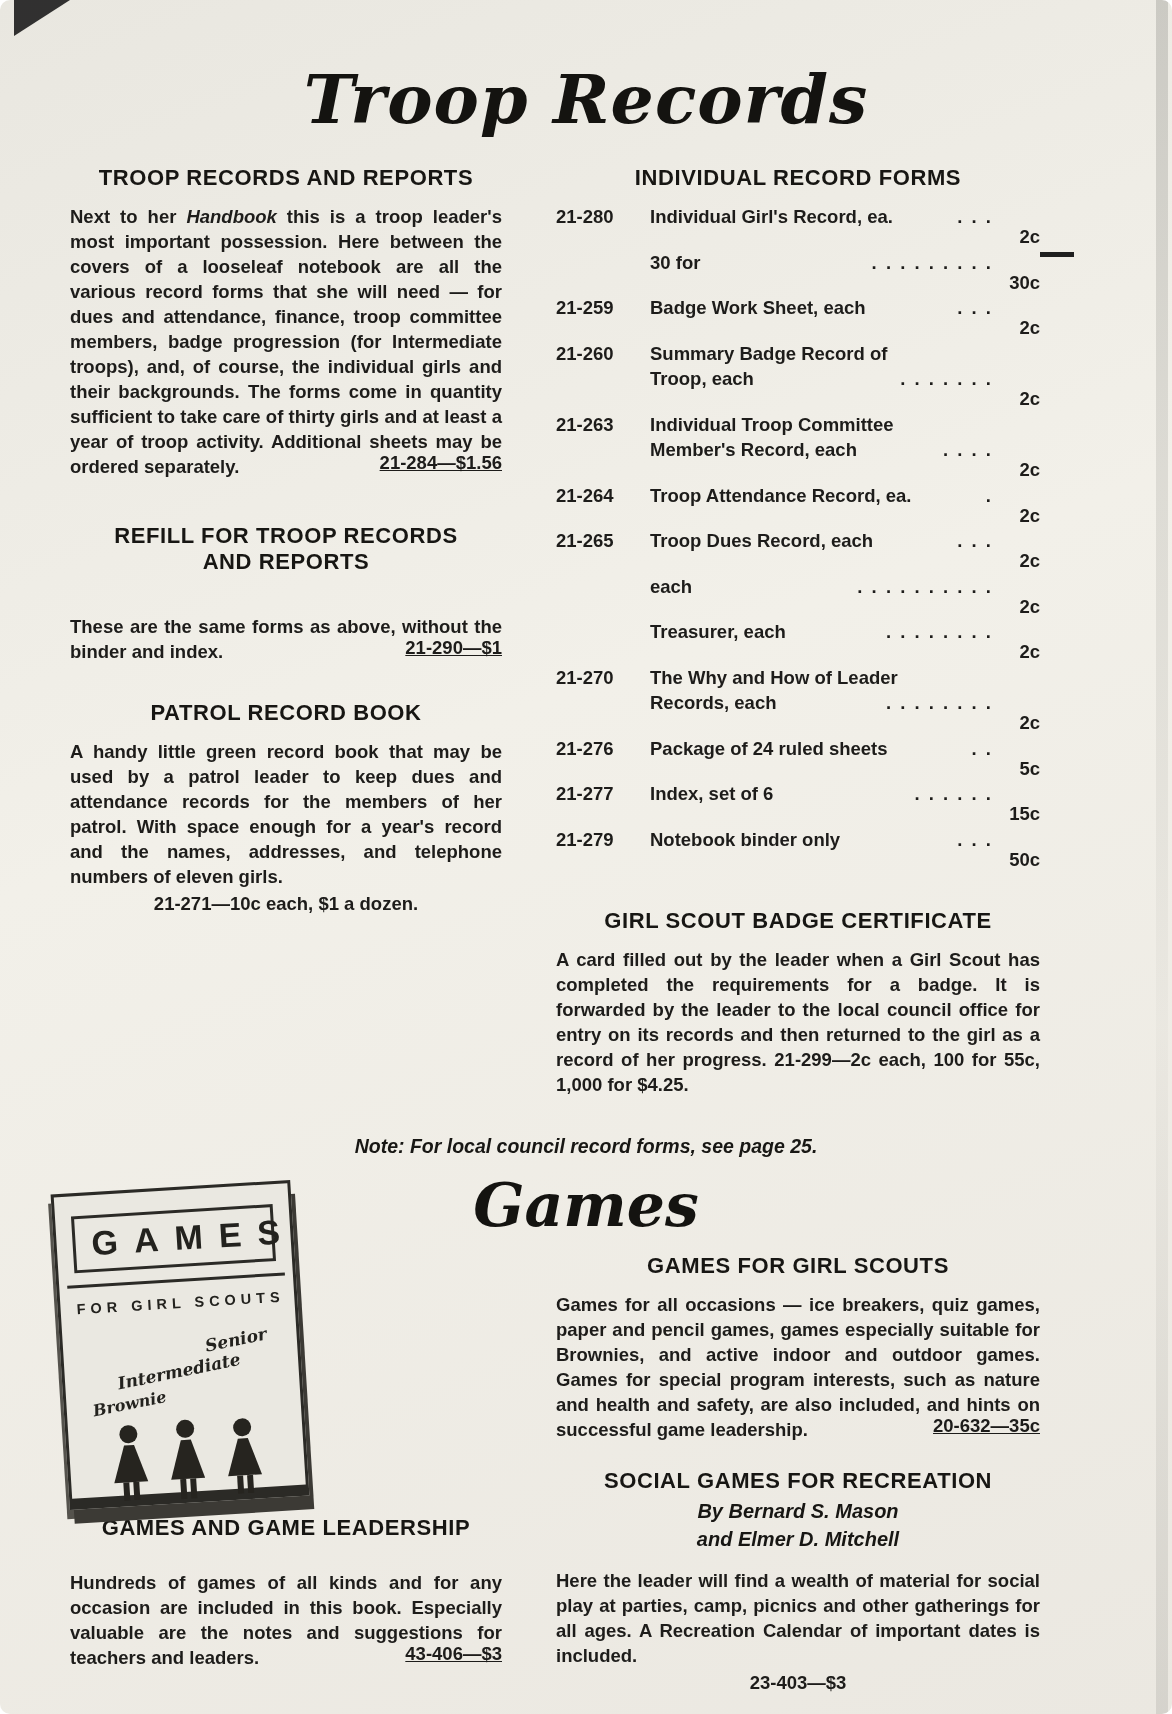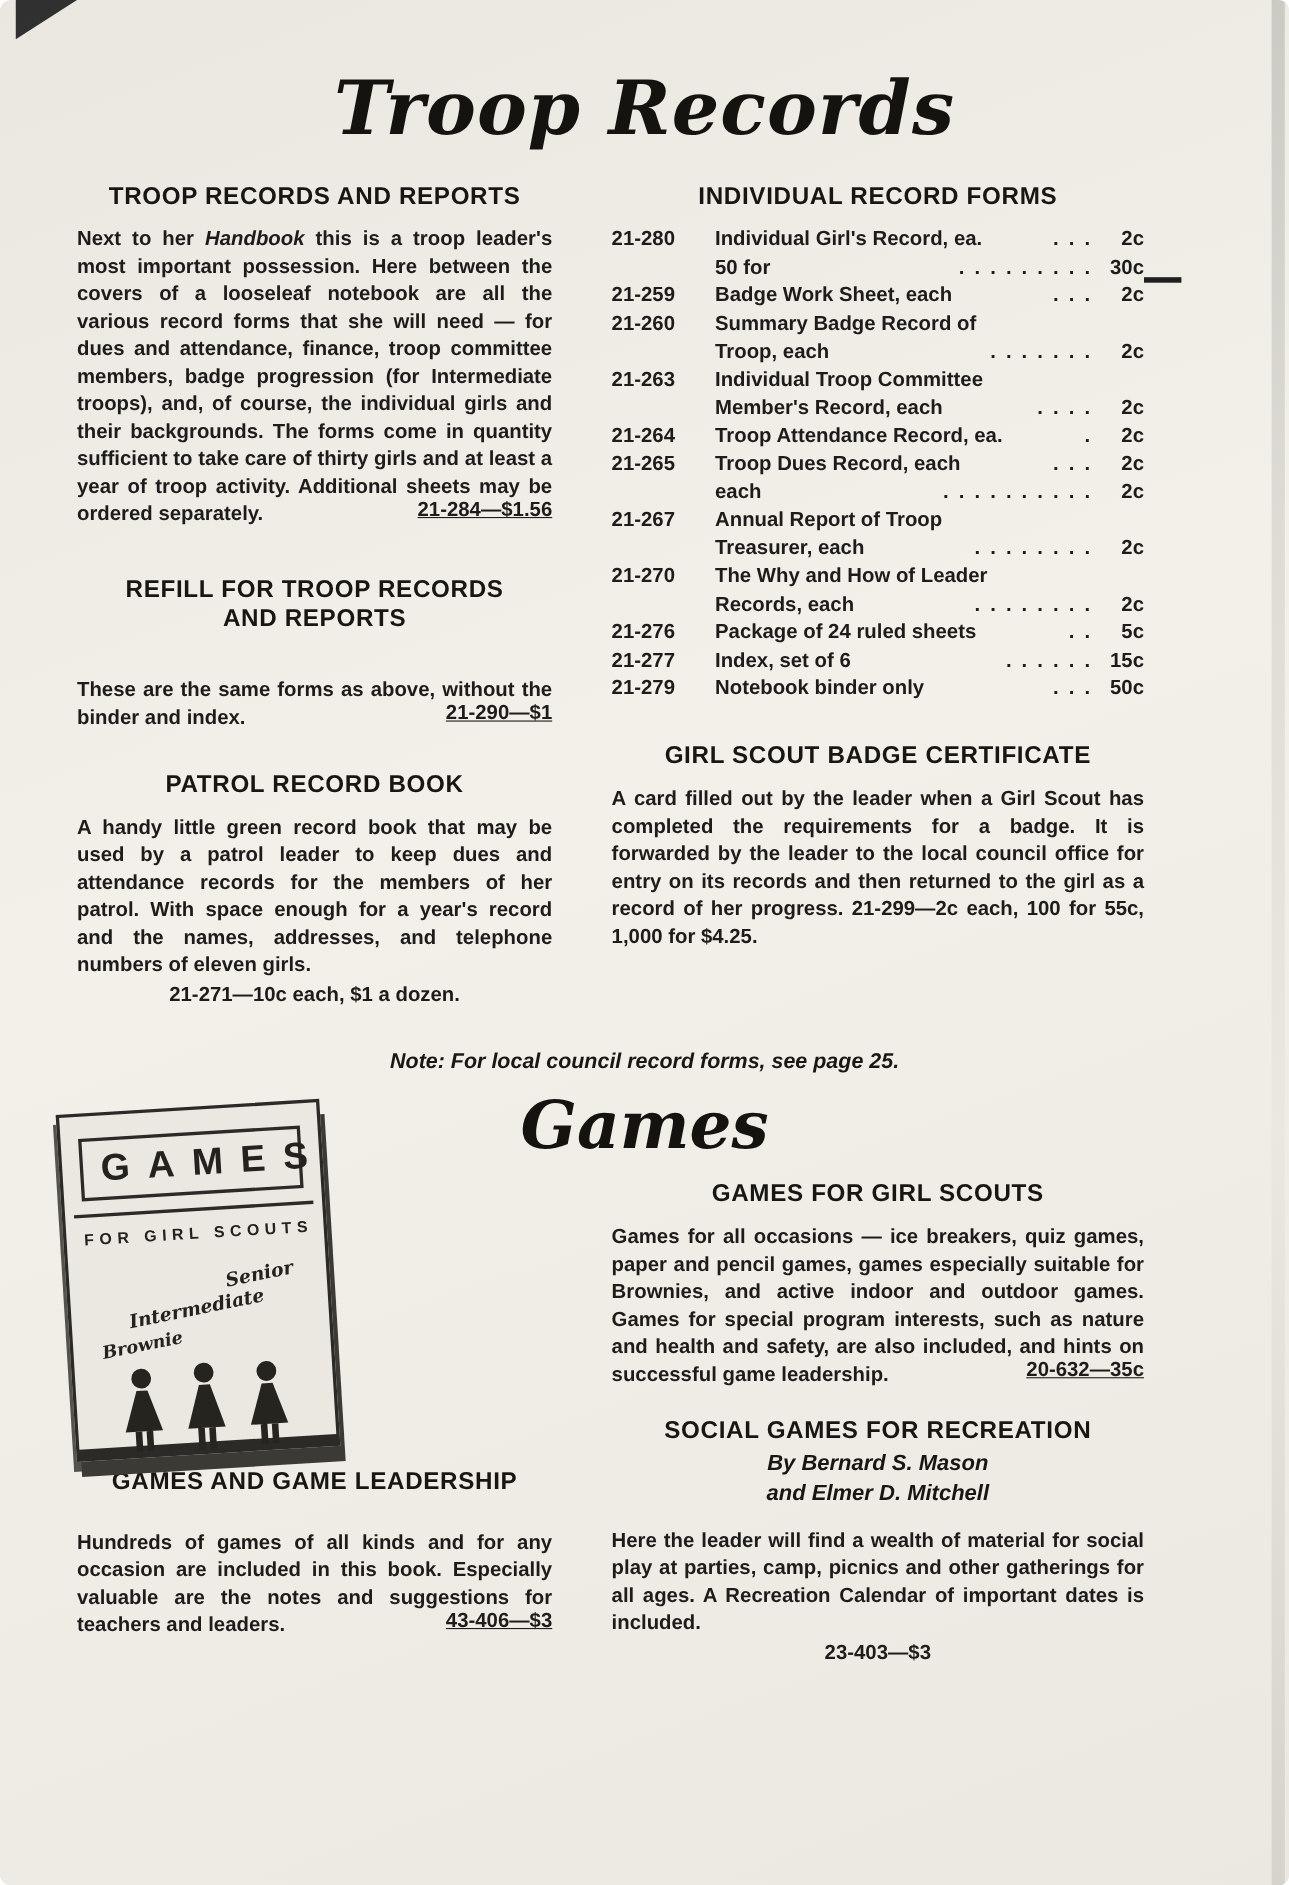--- a/index.html
+++ b/index.html
@@ -35,21 +35,21 @@
   .body-p em{font-style:italic;}
   .pcode-abs{position:absolute;right:0;bottom:4px;font-weight:bold;white-space:nowrap;text-decoration:underline;}
   .code-line-center{font-size:18.5px;font-weight:bold;text-align:center;margin-top:2px;line-height:25px;}
   .spacer-xl{height:44px;} .spacer-l{height:36px;} .spacer-m{height:26px;}
 
   .forms-list{margin-top:2px;}
   .form-row{display:flex;font-size:18.5px;font-weight:bold;line-height:25.5px;}
   .form-code{width:94px;flex:none;}
   .form-text{flex:none;white-space:nowrap;}
   .form-dots{flex:1;text-align:right;white-space:nowrap;overflow:hidden;padding:0 7px;letter-spacing:2px;}
-  .form-price{flex:none;min-width:40px;text-align:right;}
+  .form-price{flex:none;min-width:40px;text-align:right;margin-top:20px;}
 
   .note-line{
     text-align:center;font-size:19.5px;font-weight:bold;font-style:italic;
     margin-top:38px;color:#181714;
   }
   .games-script{
     text-align:center;
     font-family:"DejaVu Serif", serif;
     font-style:italic;font-weight:bold;
     font-size:60px;line-height:1.05;margin:16px 0 0;color:#141310;
@@ -119,21 +119,21 @@
       <h2 class="sec-h">INDIVIDUAL RECORD FORMS</h2>
       <div class="forms-list" id="forms-list">
           <div class="form-row">
             <span class="form-code">21-280</span>
             <span class="form-text">Individual Girl's Record, ea.</span>
             <span class="form-dots">. . .</span>
             <span class="form-price">2c</span>
           </div>
           <div class="form-row">
             <span class="form-code"></span>
-            <span class="form-text">50 for</span>
+            <span class="form-text">30 for</span>
             <span class="form-dots">. . . . . . . . .</span>
             <span class="form-price">30c</span>
           </div>
           <div class="form-row">
             <span class="form-code">21-259</span>
             <span class="form-text">Badge Work Sheet, each</span>
             <span class="form-dots">. . .</span>
             <span class="form-price">2c</span>
           </div>
           <div class="form-row">
@@ -170,26 +170,20 @@
             <span class="form-code">21-265</span>
             <span class="form-text">Troop Dues Record, each</span>
             <span class="form-dots">. . .</span>
             <span class="form-price">2c</span>
           </div>
           <div class="form-row">
             <span class="form-code"></span>
             <span class="form-text">each</span>
             <span class="form-dots">. . . . . . . . . .</span>
             <span class="form-price">2c</span>
-          </div>
-          <div class="form-row">
-            <span class="form-code">21-267</span>
-            <span class="form-text">Annual Report of Troop</span>
-            <span class="form-dots"></span>
-            <span class="form-price"></span>
           </div>
           <div class="form-row">
             <span class="form-code"></span>
             <span class="form-text">Treasurer, each</span>
             <span class="form-dots">. . . . . . . .</span>
             <span class="form-price">2c</span>
           </div>
           <div class="form-row">
             <span class="form-code">21-270</span>
             <span class="form-text">The Why and How of Leader</span>

